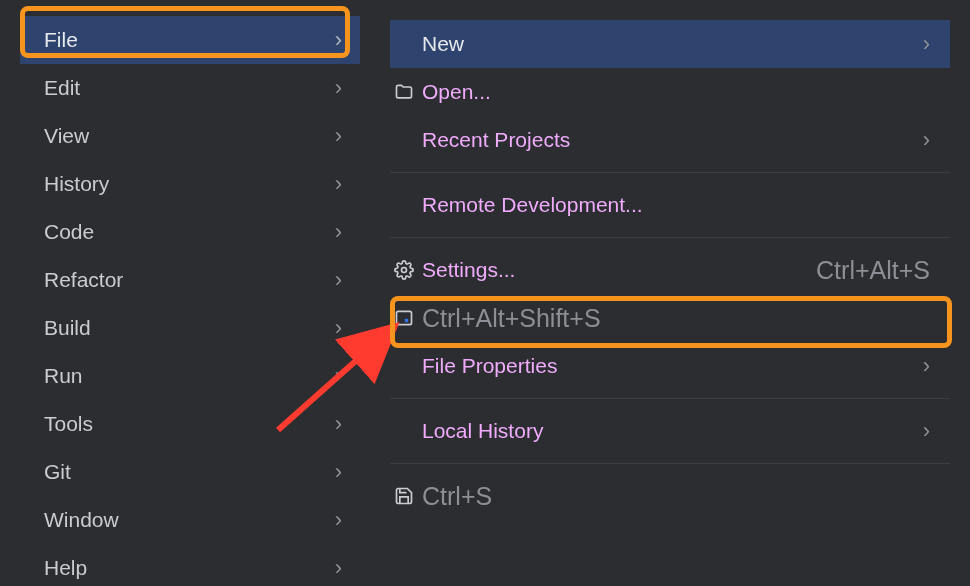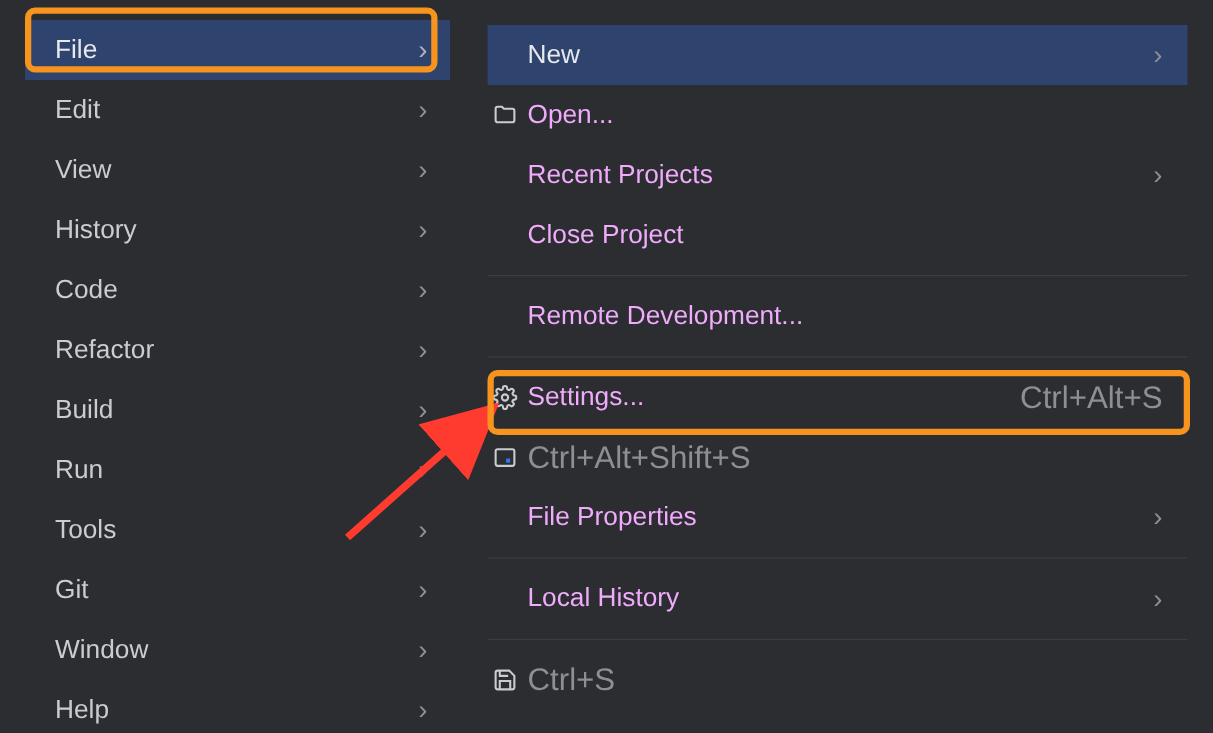--- a/index.html
+++ b/index.html
@@ -164,24 +164,20 @@
     </span>
     <span class="label">Open...</span>
   </div>
 
   <div class="sub-item">
     <span class="icon-slot"></span>
     <span class="label">Recent Projects</span>
     <span class="chev">›</span>
   </div>
 
-  <div class="sub-item">
-    <span class="icon-slot"></span>
-    <span class="label">Close Project</span>
-  </div>
 
   <div class="sub-sep"></div>
 
   <div class="sub-item">
     <span class="icon-slot"></span>
     <span class="label">Remote Development...</span>
   </div>
 
   <div class="sub-sep"></div>
 

